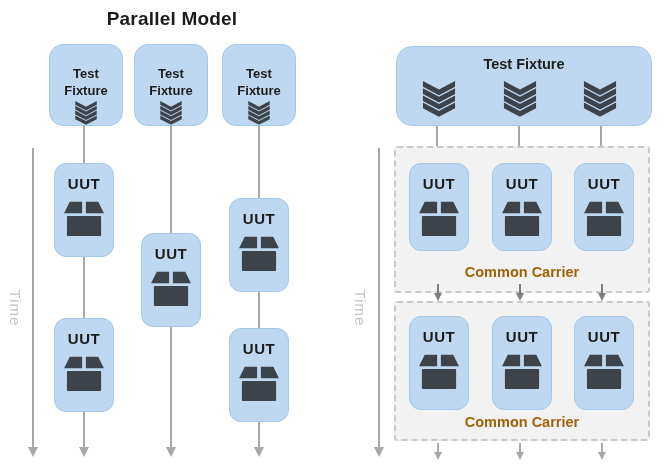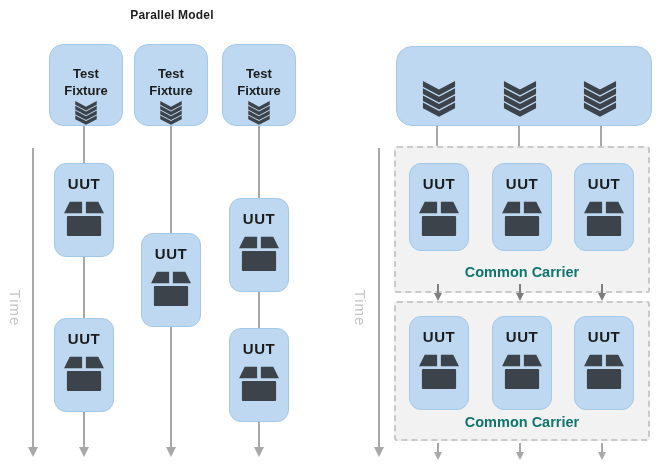--- a/index.html
+++ b/index.html
@@ -1,21 +1,21 @@
 <!DOCTYPE html>
 <html><head>
 <meta charset="utf-8">
 <style>
   html,body{margin:0;padding:0;background:#ffffff;}
   #canvas{
     position:relative;width:664px;height:471px;background:#ffffff;
     font-family:"Liberation Sans","DejaVu Sans",sans-serif;overflow:hidden;
   }
   .panel-title{
-    position:absolute;font-size:12px;font-weight:bold;color:#1c1c1c;
+    position:absolute;font-size:19px;font-weight:bold;color:#1c1c1c;
     text-align:center;letter-spacing:.2px;
   }
   
   .vline{position:absolute;width:2px;background:#a8a8a8;}
   .ahead{
     position:absolute;width:0;height:0;
     border-left:5px solid transparent;border-right:5px solid transparent;
     border-top:10px solid #a8a8a8;
   }
   .ahead.small{border-left-width:4px;border-right-width:4px;border-top-width:8px;}
@@ -40,21 +40,21 @@
   .fixture-wide{width:256px;height:80px;border-radius:16px;}
   .fxw-title{font-size:14.5px;font-weight:bold;color:#1c1c1c;margin-top:9px;}
   .chev-abs{position:absolute;top:33px;}
   
   .carrier{
     position:absolute;width:256px;background:#f2f2f2;
     border:2px dashed #c9c9c9;border-radius:3px;box-sizing:border-box;
   }
   .carrier-label{
     position:absolute;left:0;width:100%;text-align:center;
-    font-size:14.5px;font-weight:bold;color:#0f766e;
+    font-size:14.5px;font-weight:bold;color:#a16207;
   }
   .icon{display:block;}
 </style>
 </head>
 <body>
 
 <div id="canvas">
 
   <div class="panel-title" style="left:52px;top:8px;width:240px">Parallel Model</div>
 
@@ -156,20 +156,21 @@
         </g>
     </svg>
   </div>
 
 
   <div class="vline" style="left:378px;top:148px;height:300px"></div>
   <div class="ahead" style="left:374px;top:447px"></div>
   <div class="time-label" style="left:360px;top:308px">Time</div>
 
   <div class="bluebox fixture-wide" style="left:396px;top:46px">
+    <div class="fxw-title">Test Fixture</div>
     <svg class="icon chev-abs" style="left:25px" width="34" height="38" viewBox="0 0 36 38">
       <g fill="#3d434a">
           <path d="M1 0 18 9 35 0 35 6 18 15 1 6Z"></path>
           <path d="M1 0 18 9 35 0 35 6 18 15 1 6Z" transform="translate(0,7.6)"></path>
           <path d="M1 0 18 9 35 0 35 6 18 15 1 6Z" transform="translate(0,15.2)"></path>
           <path d="M1 0 18 9 35 0 35 6 18 15 1 6Z" transform="translate(0,22.8)"></path>
         </g>
     </svg>
     <svg class="icon chev-abs" style="left:106px" width="34" height="38" viewBox="0 0 36 38">
       <g fill="#3d434a">

